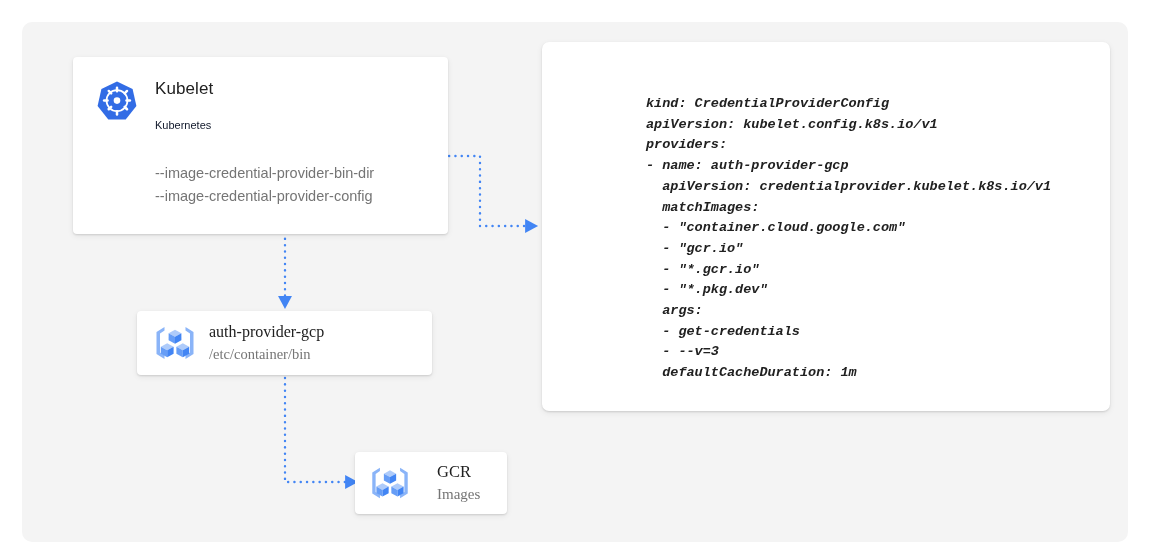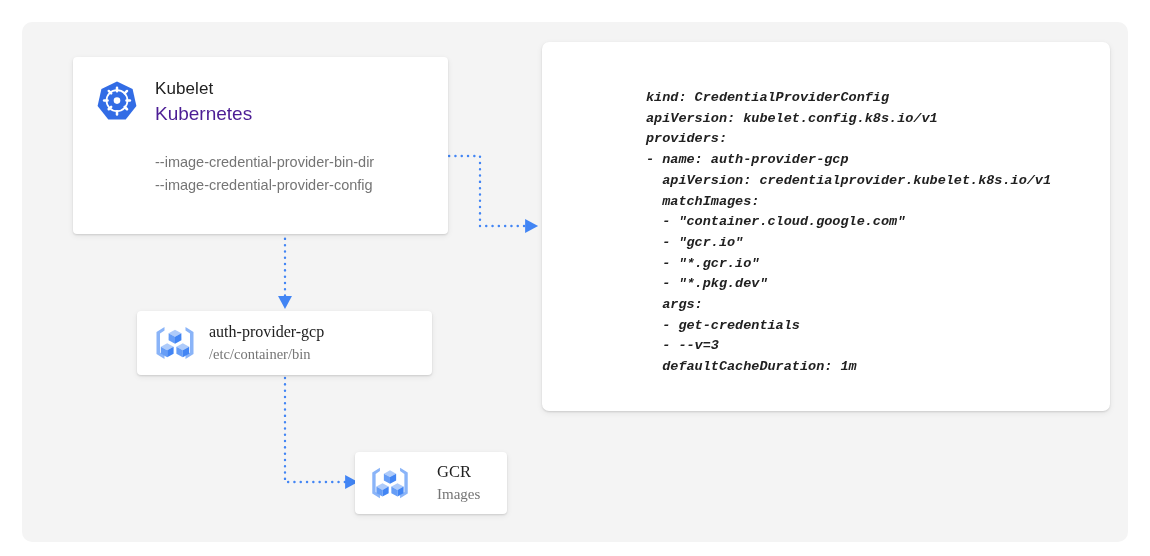--- a/index.html
+++ b/index.html
@@ -38,21 +38,21 @@
     padding: 20px 22px;
   }
   .k-head { display: flex; align-items: flex-start; }
   .k-icon { width: 44px; height: 44px; flex: 0 0 44px; margin-right: 16px; margin-top: 2px; }
   .k-titles { padding-top: 1px; }
   .k-title {
     font-size: 17px; color: #212121; line-height: 22px; font-weight: 400;
     letter-spacing: .1px;
   }
   .k-sub {
-    font-size: 19px; color: #4c1d95; line-height: 22px; margin-top: 3px;
+    font-size: 11px; color: #0f172a; line-height: 22px; margin-top: 14px;
   }
   .k-flags { margin-top: 26px; margin-left: 60px; }
   .k-flag {
     font-size: 14.5px; color: #757575; line-height: 23px; white-space: nowrap;
   }
   
   #auth-card {
     left: 137px; top: 311px;
     width: 295px; height: 64px;
     display: flex; align-items: center; padding: 0 14px;
@@ -86,21 +86,21 @@
     letter-spacing: .1px;
     white-space: pre;
   }
   #yaml-body {
     font-family: "Liberation Mono", monospace;
     font-style: italic;
     font-weight: bold;
     font-size: 13.5px;
     color: #212121;
     line-height: 20.7px;
-    margin-top: 24px;
+    margin-top: 30px;
     margin-left: 78px;
     white-space: pre;
   }
   
   #wires {
     position: absolute; left: 0; top: 0;
     width: 1150px; height: 556px;
     pointer-events: none;
   }
 </style>

